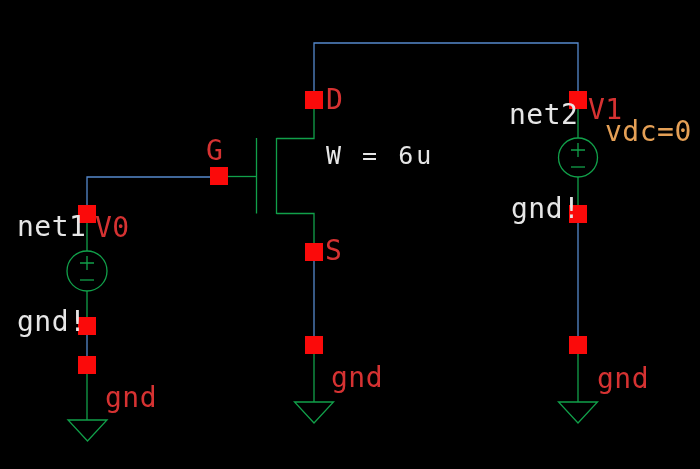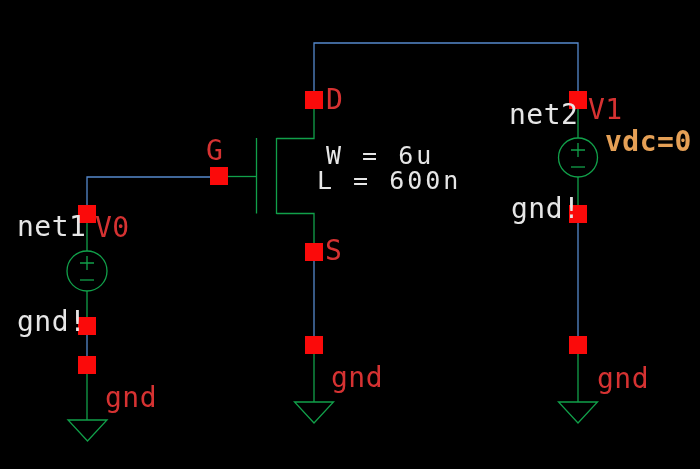--- a/index.html
+++ b/index.html
@@ -84,22 +84,21 @@
 
   <div class="lbl sm white" style="left:17px;  top:213px;">net1</div>
   <div class="lbl sm red" style="left:95px;  top:214px;">V0</div>
   <div class="lbl sm white" style="left:17px;  top:308px;">gnd!</div>
   <div class="lbl sm red" style="left:105px; top:384px;">gnd</div>
 
   <div class="lbl pinletter red" style="left:206px; top:137px;">G</div>
   <div class="lbl pinletter red" style="left:326px; top:86px;">D</div>
   <div class="lbl pinletter red" style="left:325px; top:237px;">S</div>
   <div class="lbl prm white" style="left:326px; top:143px;">W = 6u</div>
-  <div class="lbl prm white" style="left:317px; top:168px;">L = 600n</div>
   <div class="lbl sm red" style="left:331px; top:364px;">gnd</div>
 
   <div class="lbl sm white" style="left:509px; top:101px;">net2</div>
   <div class="lbl sm red" style="left:588px; top:96px;">V1</div>
-  <div class="lbl sm orange" style="left:605px; top:128px;font-weight:bold;">vdc=0</div>
+  <div class="lbl sm orange" style="left:605px; top:118px;">vdc=0</div>
   <div class="lbl sm white" style="left:511px; top:195px;">gnd!</div>
   <div class="lbl sm red" style="left:597px; top:365px;">gnd</div>
 
 </div>
 
 </body></html>

